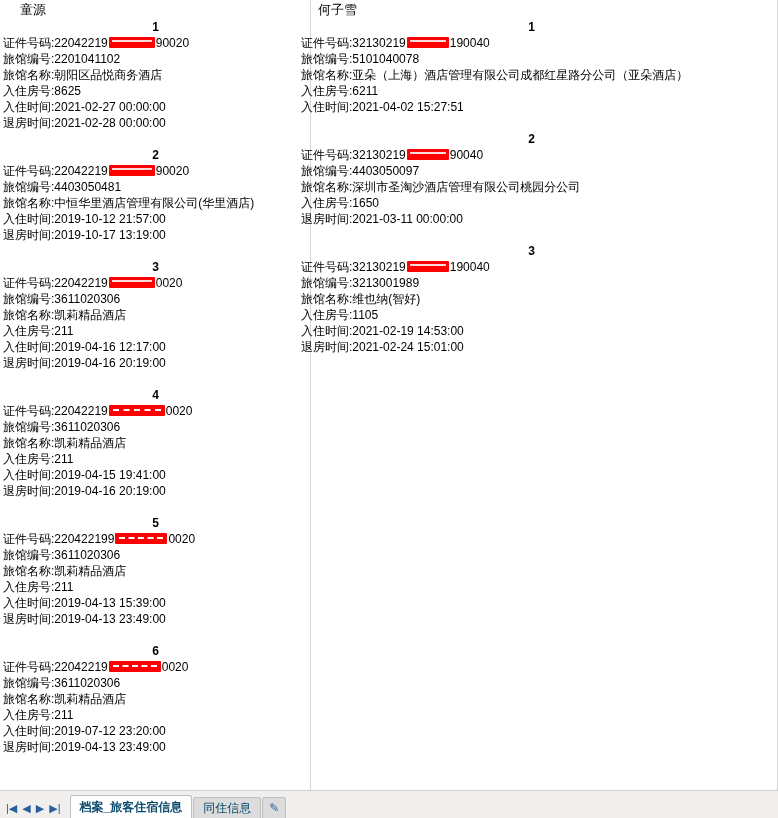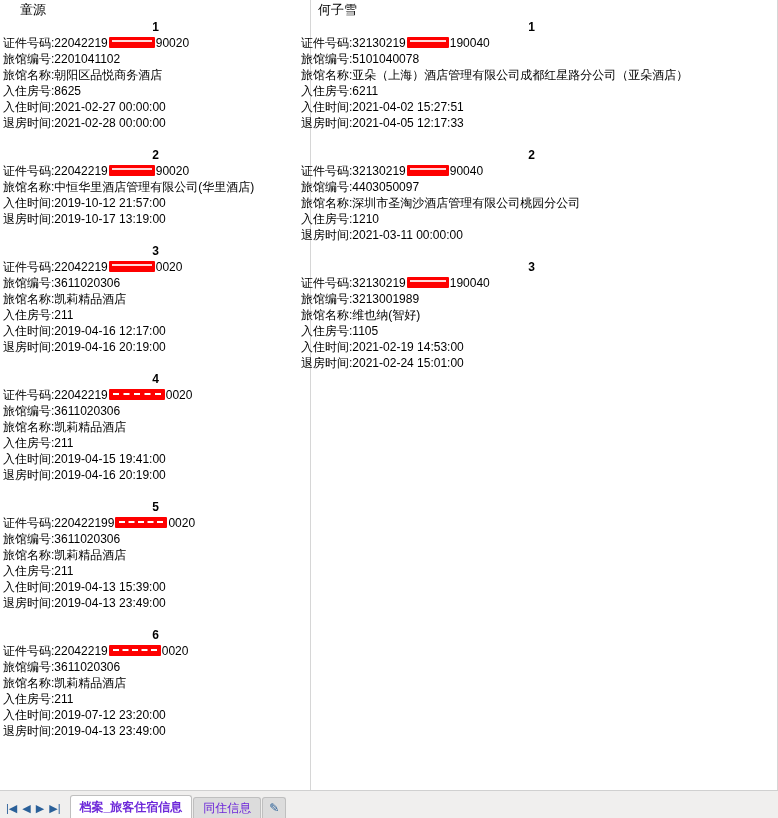--- a/index.html
+++ b/index.html
@@ -133,21 +133,21 @@
   }
   .tab {
     height: 20px;
     line-height: 20px;
     padding: 0 9px;
     margin-right: 1px;
     background: #dcdcdc;
     border: 1px solid #bfbfbf;
     border-bottom: none;
     border-radius: 3px 3px 0 0;
-    color: #6d28d9;
+    color: #0c4a6e;
     white-space: nowrap;
     position: relative;
     bottom: 0;
   }
   .tab.active {
     background: #ffffff;
     font-weight: bold;
     height: 22px;
     line-height: 22px;
   }
@@ -168,20 +168,21 @@
       <div class="row idx">1</div>
       <div class="row"><span>证件号码:22042219</span><span class="redact wave" style="width: 46px;"></span><span>90020</span></div>
       <div class="row"><span>旅馆编号:</span><span>2201041102</span></div>
       <div class="row"><span>旅馆名称:</span><span>朝阳区品悦商务酒店</span></div>
       <div class="row"><span>入住房号:</span><span>8625</span></div>
       <div class="row"><span>入住时间:</span><span>2021-02-27 00:00:00</span></div>
       <div class="row"><span>退房时间:</span><span>2021-02-28 00:00:00</span></div>
       <div class="row blank"></div>
       <div class="row idx">2</div>
       <div class="row"><span>证件号码:22042219</span><span class="redact wave" style="width: 46px;"></span><span>90020</span></div>
+      <div class="row"><span>旅馆编号:</span><span>4403050481</span></div>
       <div class="row"><span>旅馆名称:</span><span>中恒华里酒店管理有限公司(华里酒店)</span></div>
       <div class="row"><span>入住时间:</span><span>2019-10-12 21:57:00</span></div>
       <div class="row"><span>退房时间:</span><span>2019-10-17 13:19:00</span></div>
       <div class="row blank"></div>
       <div class="row idx">3</div>
       <div class="row"><span>证件号码:22042219</span><span class="redact wave" style="width: 46px;"></span><span>0020</span></div>
       <div class="row"><span>旅馆编号:</span><span>3611020306</span></div>
       <div class="row"><span>旅馆名称:</span><span>凯莉精品酒店</span></div>
       <div class="row"><span>入住房号:</span><span>211</span></div>
       <div class="row"><span>入住时间:</span><span>2019-04-16 12:17:00</span></div>
@@ -213,27 +214,26 @@
       <div class="row blank"></div>
     </div>
   <div class="col col-right">
       <div class="owner">何子雪</div>
       <div class="row idx">1</div>
       <div class="row"><span>证件号码:32130219</span><span class="redact wave" style="width: 42px;"></span><span>190040</span></div>
       <div class="row"><span>旅馆编号:</span><span>5101040078</span></div>
       <div class="row"><span>旅馆名称:</span><span>亚朵（上海）酒店管理有限公司成都红星路分公司（亚朵酒店）</span></div>
       <div class="row"><span>入住房号:</span><span>6211</span></div>
       <div class="row"><span>入住时间:</span><span>2021-04-02 15:27:51</span></div>
-      <div class="row"><span>退房时间:</span><span>2021-04-05 12:17:33</span></div>
       <div class="row blank"></div>
       <div class="row idx">2</div>
       <div class="row"><span>证件号码:32130219</span><span class="redact wave" style="width: 42px;"></span><span>90040</span></div>
       <div class="row"><span>旅馆编号:</span><span>4403050097</span></div>
       <div class="row"><span>旅馆名称:</span><span>深圳市圣淘沙酒店管理有限公司桃园分公司</span></div>
-      <div class="row"><span>入住房号:</span><span>1210</span></div>
+      <div class="row"><span>入住房号:</span><span>1650</span></div>
       <div class="row"><span>退房时间:</span><span>2021-03-11 00:00:00</span></div>
       <div class="row blank"></div>
       <div class="row idx">3</div>
       <div class="row"><span>证件号码:32130219</span><span class="redact wave" style="width: 42px;"></span><span>190040</span></div>
       <div class="row"><span>旅馆编号:</span><span>3213001989</span></div>
       <div class="row"><span>旅馆名称:</span><span>维也纳(智好)</span></div>
       <div class="row"><span>入住房号:</span><span>1105</span></div>
       <div class="row"><span>入住时间:</span><span>2021-02-19 14:53:00</span></div>
       <div class="row"><span>退房时间:</span><span>2021-02-24 15:01:00</span></div>
       <div class="row blank"></div>

